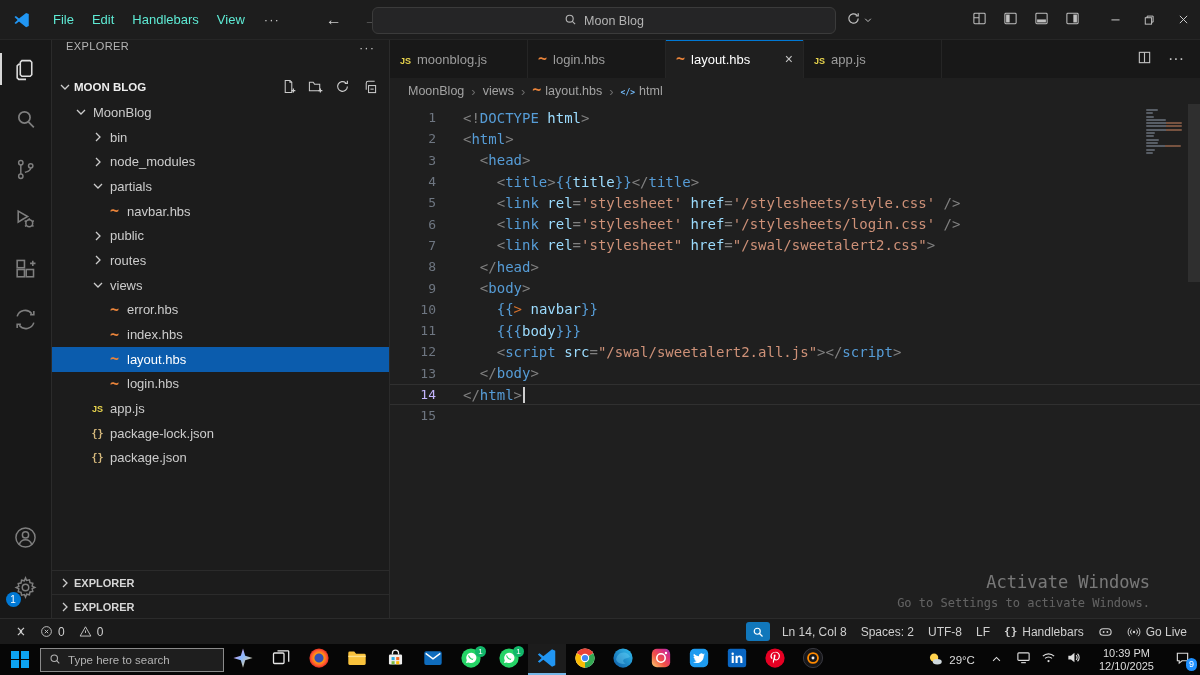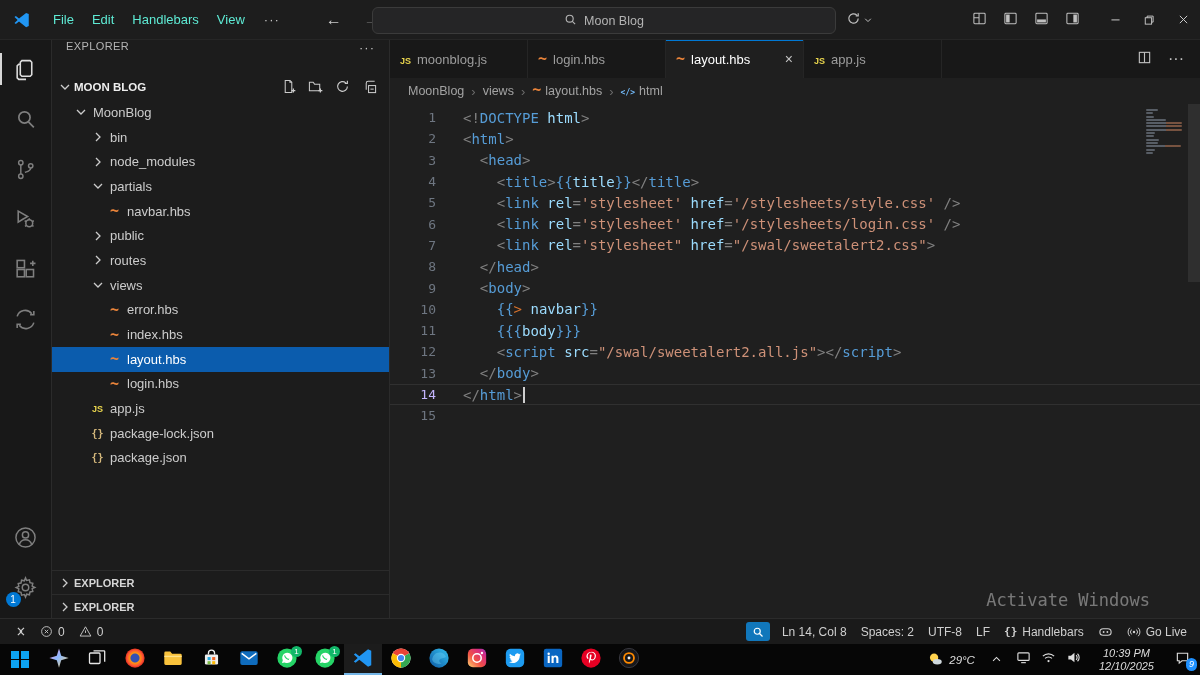--- a/index.html
+++ b/index.html
@@ -85,21 +85,21 @@
   
   .taskbar{height:31px;flex:none;background:#060606;display:flex;align-items:center;color:#dddddd;}
   .tb-start{width:40px;height:100%;display:flex;align-items:center;justify-content:center;}
   .start-grid{display:grid;grid-template-columns:8px 8px;grid-template-rows:8px 8px;gap:1.5px;}
   .start-grid div{background:#0da3f2;}
   .tb-search{width:184px;height:24px;background:#1e1e1e;border:1px solid #8a8a8a;display:flex;align-items:center;gap:7px;padding:0 8px;font-size:11.5px;color:#b3b3b3;box-sizing:border-box;}
   .tb-apps{display:flex;height:100%;}
   .tb-app{width:38px;height:100%;display:flex;align-items:center;justify-content:center;position:relative;}
   .tb-app.active{background:rgba(255,255,255,.09);box-shadow:inset 0 -2px 0 #75b6e7;}
   .tb-badge{position:absolute;top:2px;right:4px;background:#12b76a;color:#fff;font-size:8px;min-width:11px;height:11px;border-radius:6px;display:flex;align-items:center;justify-content:center;}
-  .tb-right{margin-left:auto;display:flex;align-items:center;height:100%;font-style:italic;}
+  .tb-right{margin-left:auto;display:flex;align-items:center;height:100%;}
   .tb-weather{display:flex;align-items:center;gap:5px;font-size:11.5px;padding:0 10px;height:100%;}
   .tb-caret{padding:0 6px;display:flex;align-items:center;}
   .tb-tray{display:flex;align-items:center;gap:10px;padding:0 8px;}
   .tb-clock{text-align:center;font-size:11px;line-height:13px;padding:0 10px;}
   .tb-notif{position:relative;width:36px;height:100%;display:flex;align-items:center;justify-content:center;}
   .notif-badge{position:absolute;right:3px;bottom:4px;background:#1e90ff;color:#fff;border-radius:7px;font-size:9px;padding:0 3px;height:13px;line-height:13px;}
 </style>
 </head>
 <body>
 
@@ -526,20 +526,21 @@
             <div class="mm-line" style="width: 12.92px; background: rgb(125, 135, 149);"></div>
             <div class="mm-line" style="width: 11.68px; background: rgb(125, 135, 149);"></div>
             <div class="mm-line" style="width: 35.24px; background: linear-gradient(90deg, rgb(125, 135, 149) 55%, rgb(178, 117, 86) 55%);"></div>
             <div class="mm-line" style="width: 8.58px; background: rgb(125, 135, 149);"></div>
             <div class="mm-line" style="width: 7.34px; background: rgb(125, 135, 149);"></div>
             <div style="height: 3.3px;"></div>
           </div>
         <div class="vscroll"></div>
         <div class="watermark">
           <div class="wm1">Activate Windows</div>
+          <div class="wm2">Go to Settings to activate Windows.</div>
         </div>
       </div>
     </section>
   </div>
 
   <footer class="statusbar">
     <div class="sb-group">
         <div class="sb-item">
           <span class="sb-ic">
             <svg width="13" height="13" viewBox="0 0 16 16" fill="none" stroke="currentColor" stroke-width="1.5">
@@ -615,20 +616,29 @@
   </footer>
 
   <div class="taskbar">
     <div class="tb-start">
       <span class="start-grid">
           <div></div>
           <div></div>
           <div></div>
           <div></div>
         </span>
+    </div>
+    <div class="tb-search">
+      <span>
+        <svg width="12" height="12" viewBox="0 0 16 16" fill="none" stroke="#b3b3b3" stroke-width="1.4">
+            <circle cx="7" cy="7" r="4.3"></circle>
+            <path d="M10.3 10.3l3.4 3.4"></path>
+          </svg>
+      </span>
+      <span>Type here to search</span>
     </div>
     <div class="tb-apps">
         <div class="tb-app">
           <span><svg width="22" height="22" viewBox="0 0 24 24">
               <defs>
                 <linearGradient id="gst" x1="0" y1="0" x2="1" y2="1">
                   <stop offset="0" stop-color="#ff8ad0"></stop>
                   <stop offset=".45" stop-color="#8ab8ff"></stop>
                   <stop offset="1" stop-color="#ffd36e"></stop>
                 </linearGradient>

